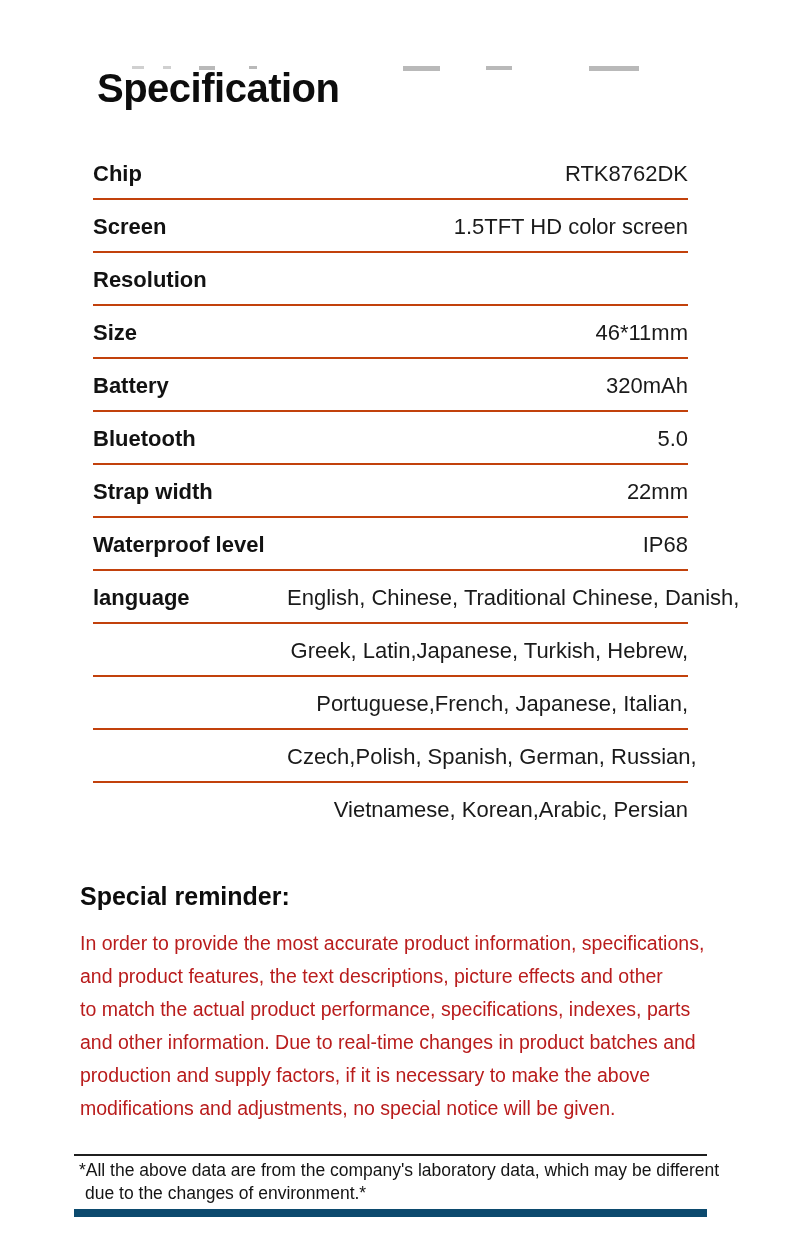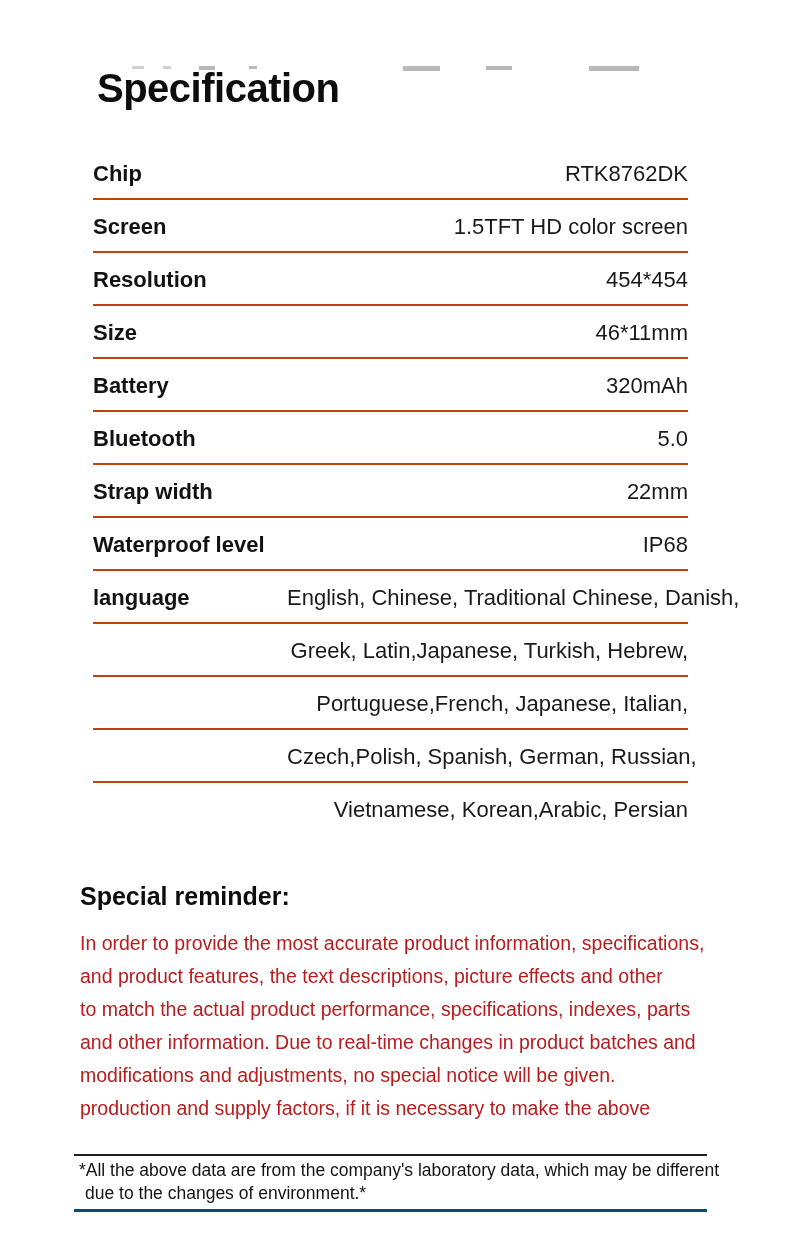--- a/index.html
+++ b/index.html
@@ -60,21 +60,21 @@
   .reminder-line {
     font-size: 19.5px; line-height: 33px;
     color: #b91c1c; white-space: nowrap;
   }
 
   .footnote {
     box-sizing: border-box;
     margin: 29px 0 0 74px;
     width: 633px;
     border-top: 2px solid #1f1f1f;
-    border-bottom: 3px solid #0c4a6e;
+    border-bottom: 8px solid #0c4a6e;
     padding: 3px 0 5px 5px;
   }
   .footnote-line {
     font-size: 17.5px; line-height: 22.5px;
     color: #141414; white-space: nowrap;
   }
   .footnote-line.indent { padding-left: 6px; }
 </style>
 </head>
 <body>
@@ -100,21 +100,20 @@
       <div class="spec-value">RTK8762DK</div>
     </div>
 
     <div class="spec-row">
       <div class="spec-label">Screen</div>
       <div class="spec-value">1.5TFT HD color screen</div>
     </div>
 
     <div class="spec-row">
       <div class="spec-label">Resolution</div>
-      <div class="spec-value">454*454</div>
     </div>
 
     <div class="spec-row">
       <div class="spec-label">Size</div>
       <div class="spec-value">46*11mm</div>
     </div>
 
     <div class="spec-row">
       <div class="spec-label">Battery</div>
       <div class="spec-value">320mAh</div>
@@ -162,22 +161,22 @@
 
   </div>
 
   <div class="reminder-heading">Special reminder:</div>
 
   <div class="reminder-body">
     <div class="reminder-line">In order to provide the most accurate product information, specifications,</div>
     <div class="reminder-line">and product features, the text descriptions, picture effects and other</div>
     <div class="reminder-line">to match the actual product performance, specifications, indexes, parts</div>
     <div class="reminder-line">and other information. Due to real-time changes in product batches and</div>
+    <div class="reminder-line">production and supply factors, if it is necessary to make the above</div>
     <div class="reminder-line">modifications and adjustments, no special notice will be given.</div>
-    <div class="reminder-line">production and supply factors, if it is necessary to make the above</div>
   </div>
 
   <div class="footnote">
     <div class="footnote-line">*All the above data are from the company's laboratory data, which may be different</div>
     <div class="footnote-line indent">due to the changes of environment.*</div>
   </div>
 
 </div>
 
 </body></html>

